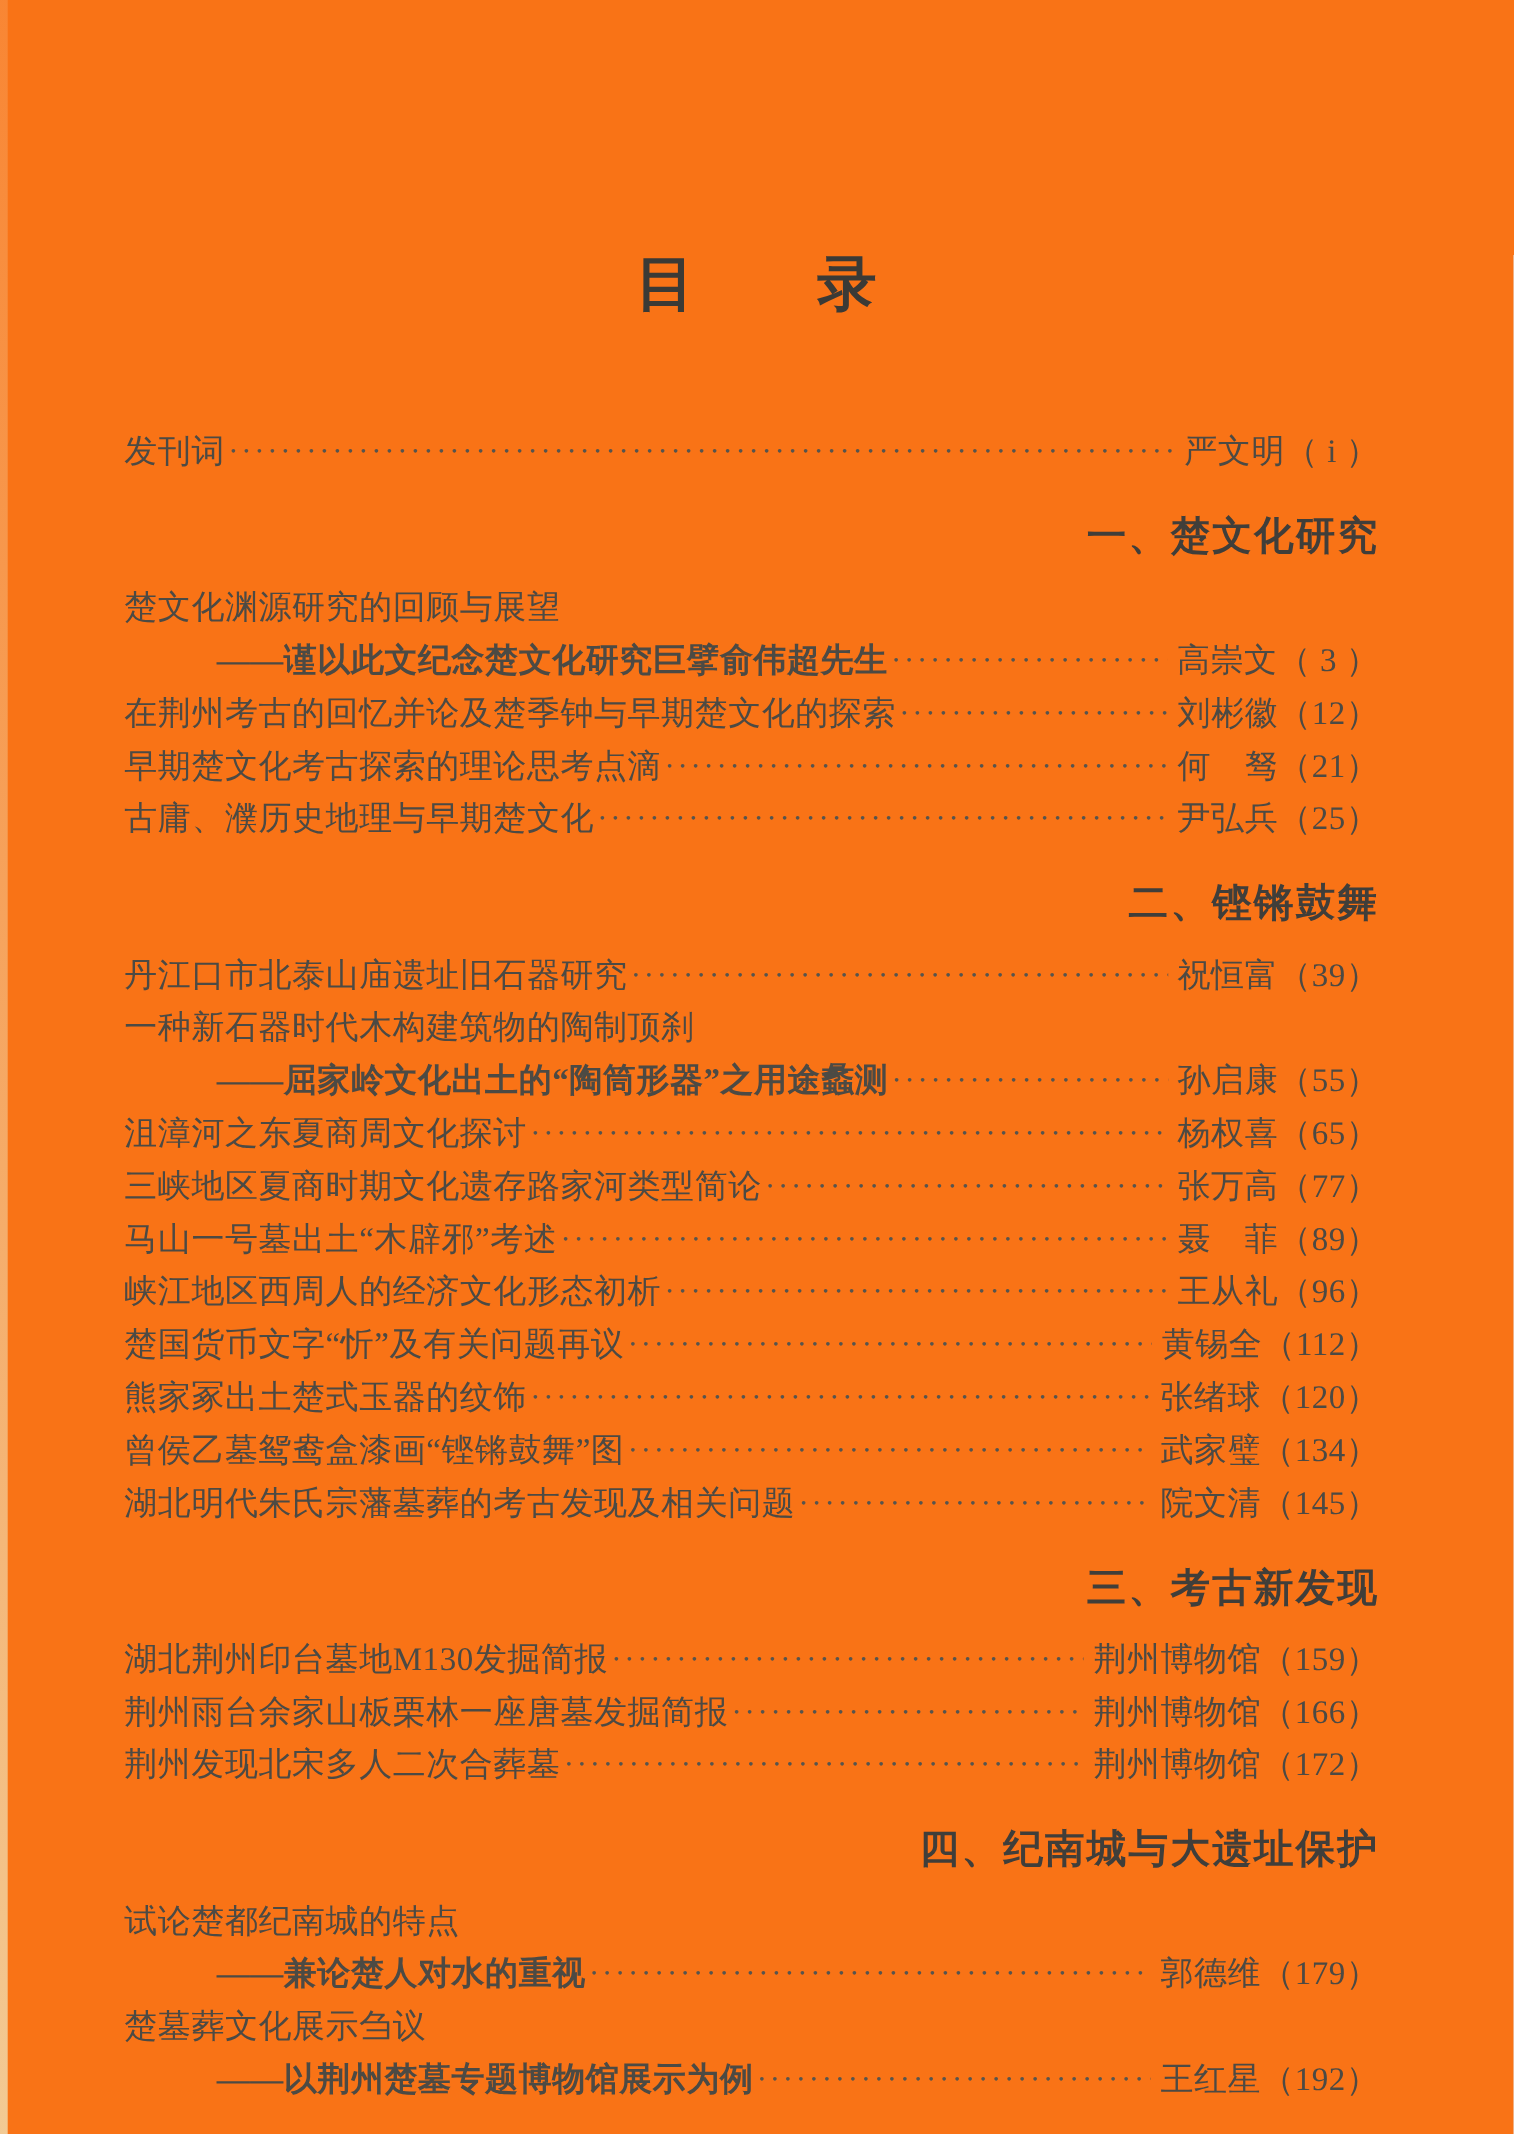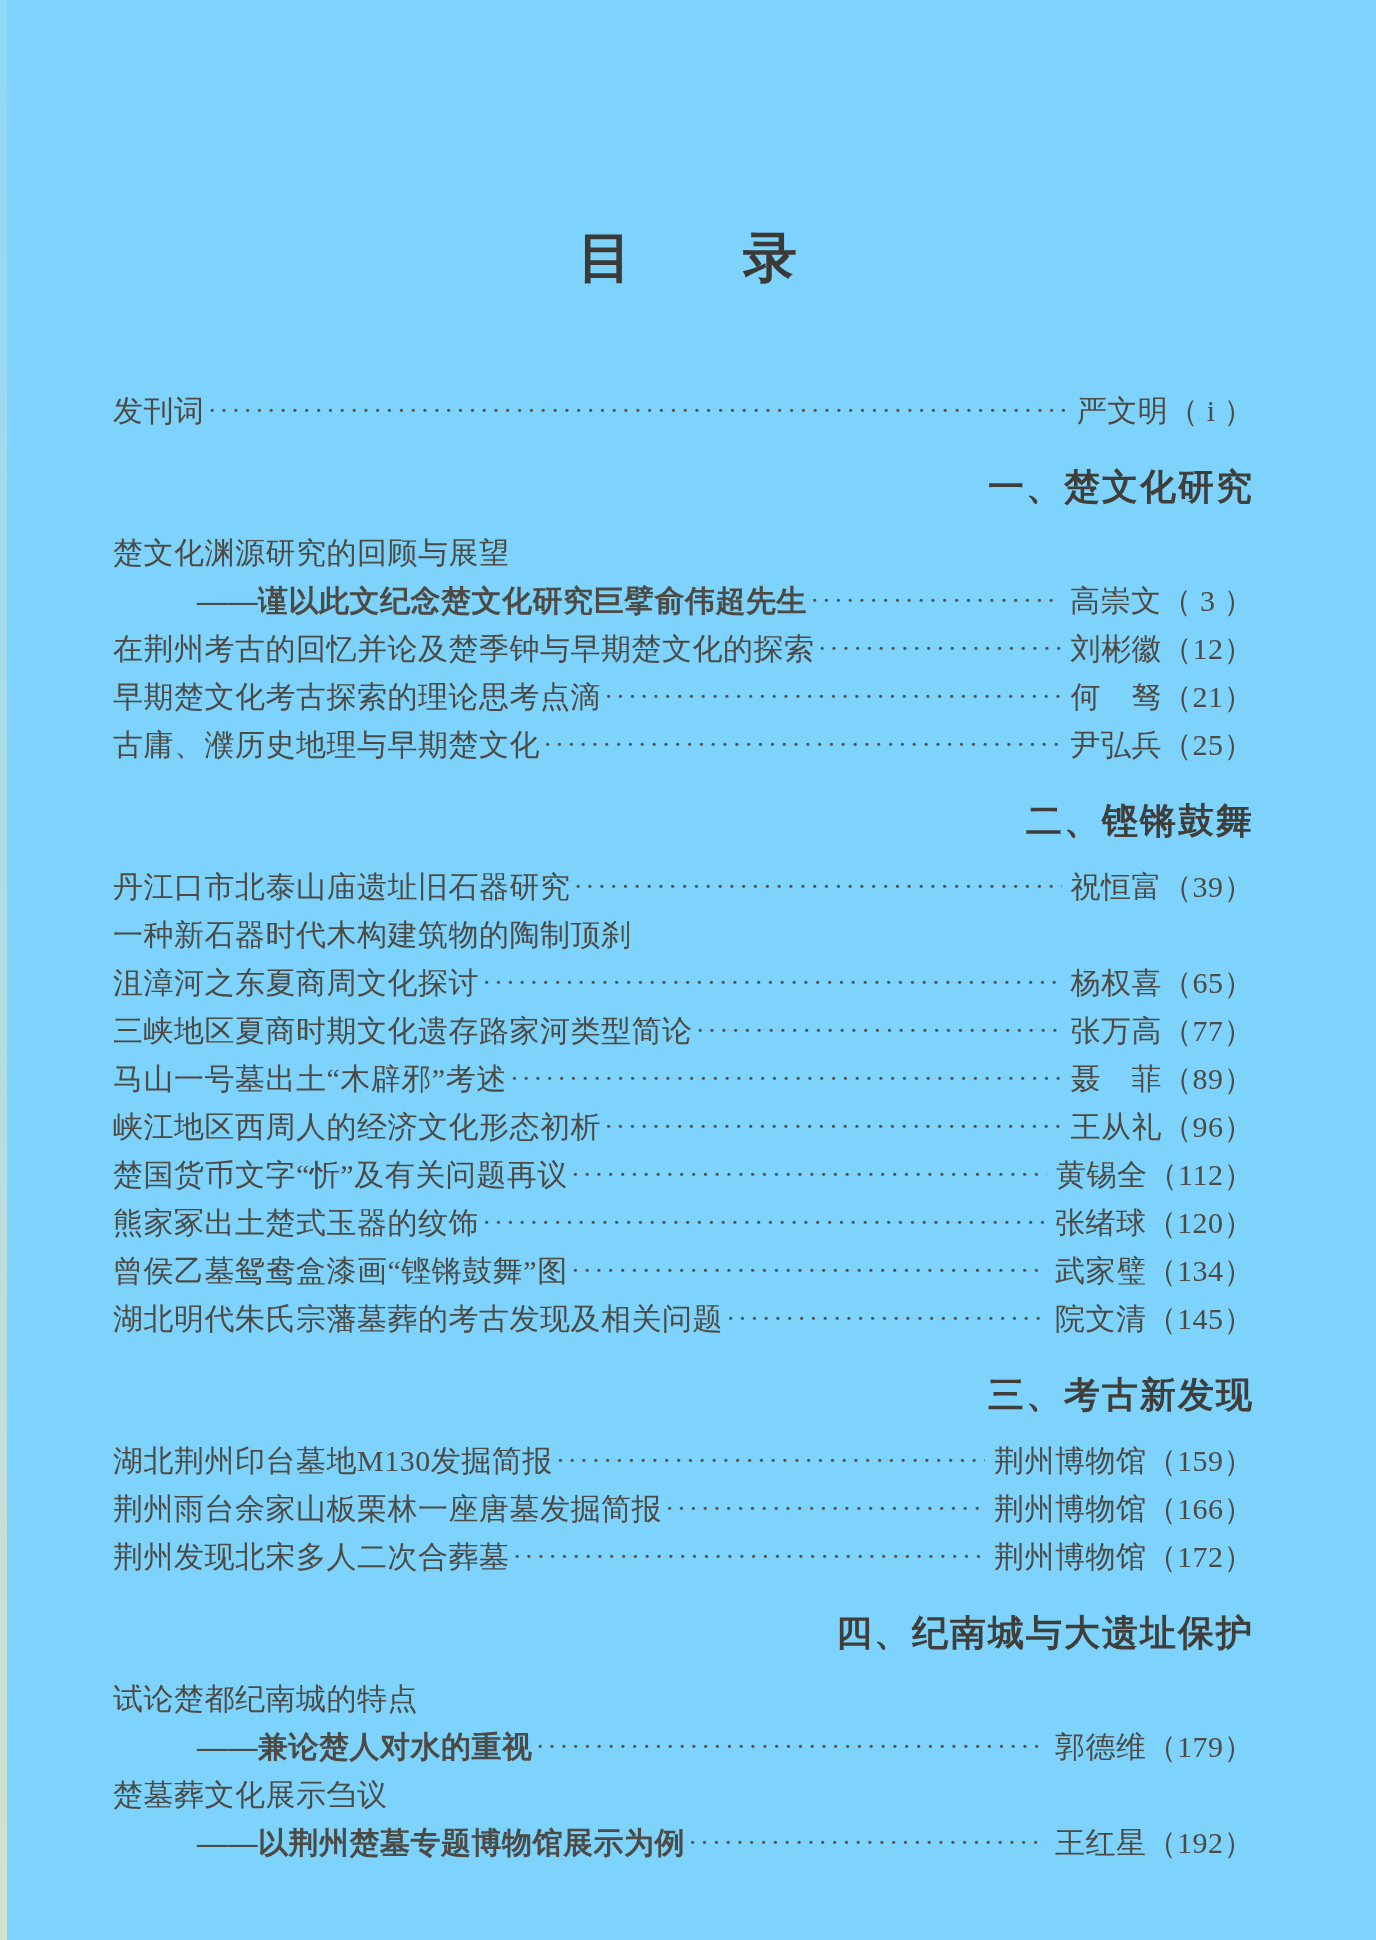--- a/index.html
+++ b/index.html
@@ -1,21 +1,21 @@
 <!DOCTYPE html>
 <html lang="zh"><head>
 <meta charset="utf-8">
 <style>
   html,body { margin:0; padding:0; background:#e8e8e6; }
   .page {
     position: relative;
     width: 1376px;
     height: 1940px;
     margin: 0 auto;
-    background: #7dd3fc;
+    background: #f97316;
     box-sizing: border-box;
     padding-top: 222px;
     overflow: hidden;
     font-family: "Liberation Serif", "DejaVu Serif", serif;
     color: #4c4a44;
   }
   
   .edge {
     position: absolute;
     left: 0; top: 0;
@@ -128,20 +128,25 @@
       <div class="entries">
           <div class="toc-row">
             <span class="t">丹江口市北泰山庙遗址旧石器研究</span>
             <span class="dots"></span>
             <span class="credit"><span class="author">祝恒富</span><span class="page-no">（39）</span></span>
           </div>
           <div class="toc-row">
             <span class="t">一种新石器时代木构建筑物的陶制顶刹</span>
           </div>
           <div class="toc-row">
+            <span class="t indent">——屈家岭文化出土的“陶筒形器”之用途蠡测</span>
+            <span class="dots"></span>
+            <span class="credit"><span class="author">孙启康</span><span class="page-no">（55）</span></span>
+          </div>
+          <div class="toc-row">
             <span class="t">沮漳河之东夏商周文化探讨</span>
             <span class="dots"></span>
             <span class="credit"><span class="author">杨权喜</span><span class="page-no">（65）</span></span>
           </div>
           <div class="toc-row">
             <span class="t">三峡地区夏商时期文化遗存路家河类型简论</span>
             <span class="dots"></span>
             <span class="credit"><span class="author">张万高</span><span class="page-no">（77）</span></span>
           </div>
           <div class="toc-row">

